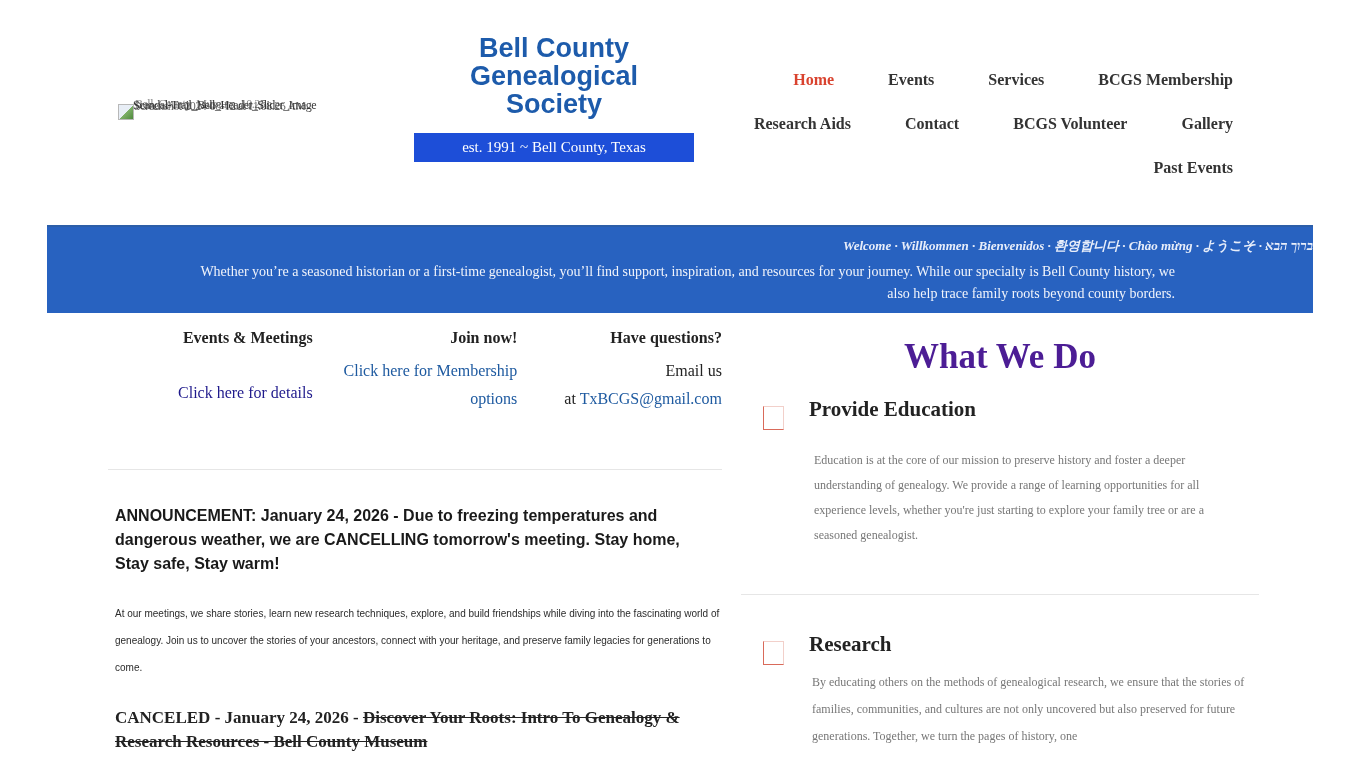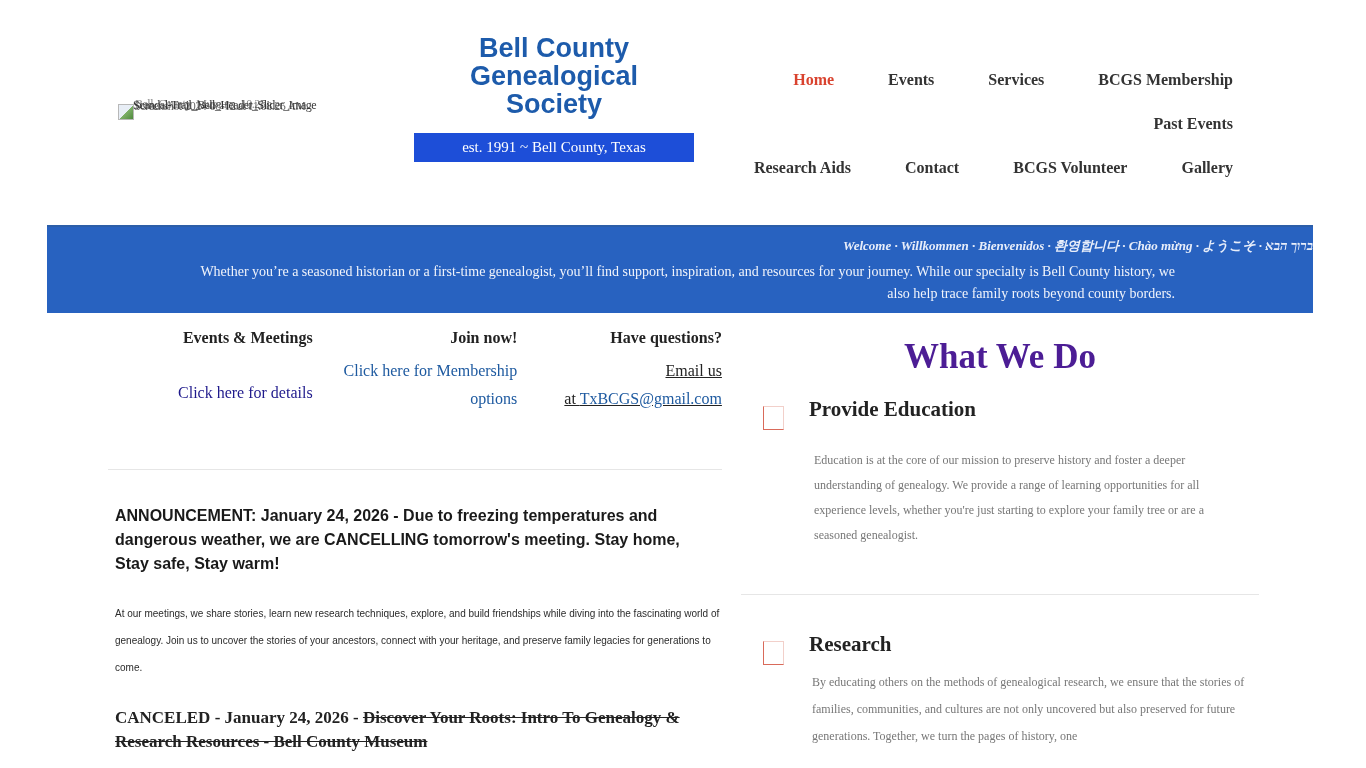--- a/index.html
+++ b/index.html
@@ -33,21 +33,21 @@
 
   
   .left { position: absolute; left: 108px; top: 313px; width: 614px; }
   .info-cols { display: flex; height: 157px; border-bottom: 1px solid #e6e6e6; }
   .info-col { width: 33.33%; text-align: right; padding-top: 16px; }
   .info-col h4 { font-size: 16px; font-weight: bold; color: #222; }
   .info-col .lnk { color: #1e5aa0; text-decoration: none; font-size: 16px; line-height: 28px; cursor: pointer; }
   .info-col .lnk.dark { color: #1f1a8c; }
   .info-col p { font-size: 16px; line-height: 28px; color: #222; }
   .ic1 .lnk { display: inline-block; margin-top: 32px; }
-  .ic2 .body, .ic3 .body { margin-top: 10px; text-decoration: underline; }
+  .ic2 .body, .ic3 .body { margin-top: 10px; }
   .ic2 .lnk { display: inline-block; width: 190px; }
 
   .announce { margin: 34px 0 0 7px; width: 580px; font-family: "Liberation Sans", sans-serif; font-weight: bold; font-size: 16px; line-height: 24px; color: #1a1a1a; }
   .para { margin: 24px 0 0 7px; width: 605px; font-family: "Liberation Sans", sans-serif; font-size: 10px; line-height: 27px; color: #2b2b2b; }
   .canceled { margin: 25px 0 0 7px; width: 605px; font-weight: bold; font-size: 17px; line-height: 24px; color: #222; }
   .canceled s { text-decoration: line-through; }
 
   
   .right { position: absolute; left: 741px; top: 313px; width: 518px; }
   .wwd-title { text-align: center; font-size: 35px; font-weight: bold; color: #4c1d95; margin-top: 24px; line-height: 40px; }
@@ -81,28 +81,28 @@
     <div class="logo-band">est. 1991 ~ Bell County, Texas</div>
   </a>
 
   <nav class="nav">
     <div class="nav-row r1">
       <a class="nav-item active">Home</a>
       <a class="nav-item">Events</a>
       <a class="nav-item">Services</a>
       <a class="nav-item">BCGS Membership</a>
     </div>
-    <div class="nav-row r3">
-      <a class="nav-item">Past Events</a>
-    </div>
     <div class="nav-row r2">
       <a class="nav-item">Research Aids</a>
       <a class="nav-item">Contact</a>
       <a class="nav-item">BCGS Volunteer</a>
       <a class="nav-item">Gallery</a>
+    </div>
+    <div class="nav-row r3">
+      <a class="nav-item">Past Events</a>
     </div>
   </nav>
 </div>
 
 <section class="banner">
   <div class="banner-welcome">Welcome · Willkommen · Bienvenidos · 환영합니다 · Chào mừng · ようこそ · ברוך הבא</div>
   <div class="banner-text">Whether you’re a seasoned historian or a first-time genealogist, you’ll find support, inspiration, and resources for your journey. While our specialty is Bell County history, we also help trace family roots beyond county borders.</div>
 </section>
 
 <section class="left">

